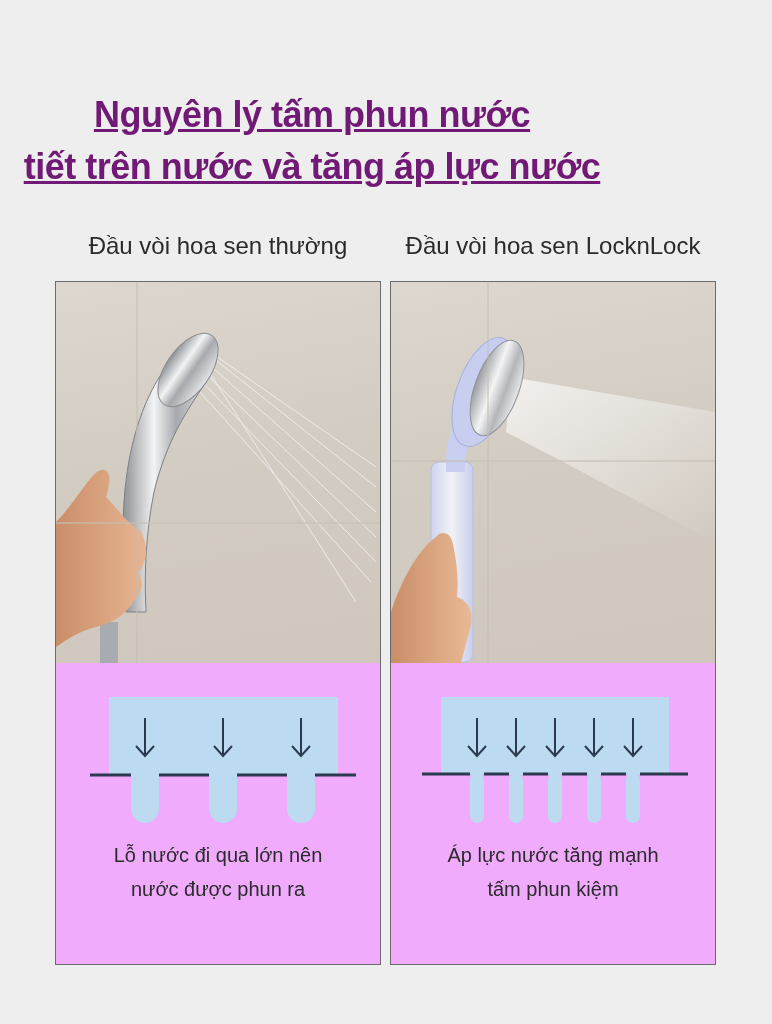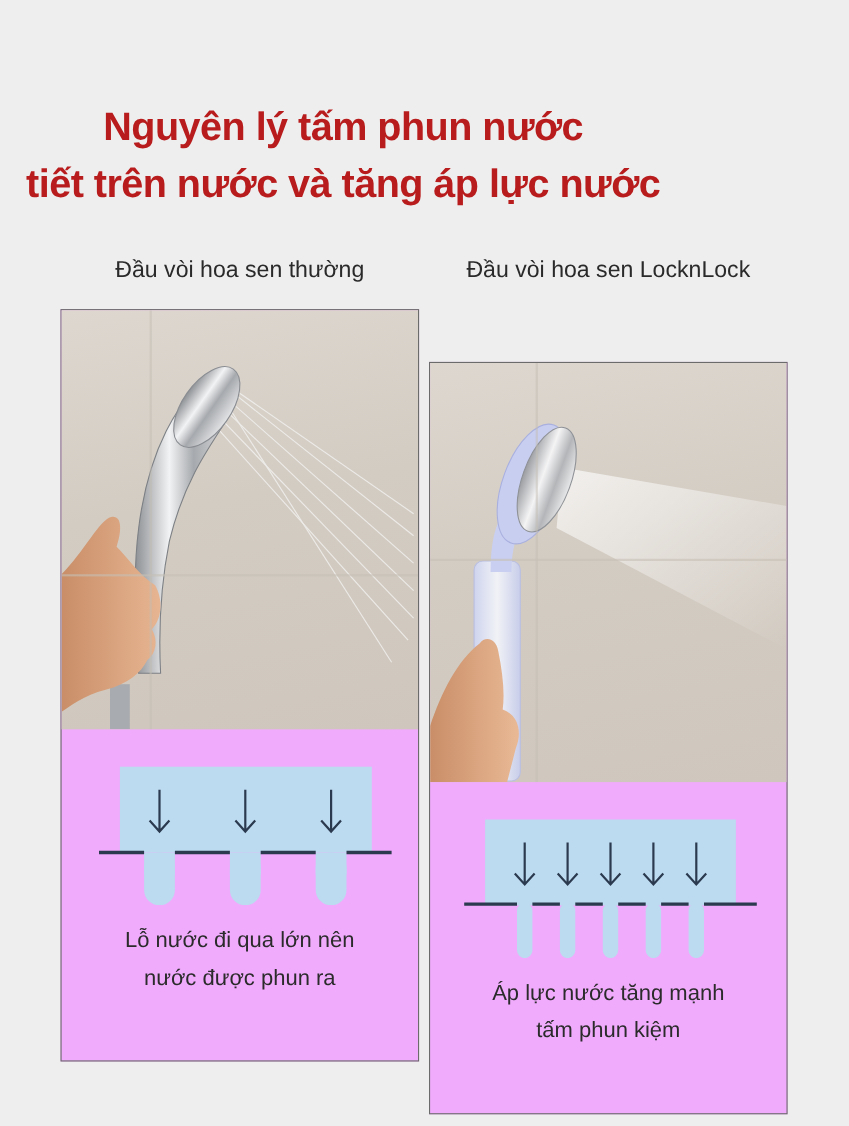--- a/index.html
+++ b/index.html
@@ -2,28 +2,29 @@
 <html><head>
 <meta charset="utf-8">
 <style>
   html, body { margin:0; padding:0; }
   body {
     width:772px; height:1024px; background:#eeeeee; position:relative; overflow:hidden;
     font-family:"Liberation Sans", "DejaVu Sans", sans-serif;
   }
   .title {
     position:absolute; left:0; width:624px; text-align:center;
-    color:#b91c1c; font-weight:bold; font-size:36px; line-height:54px;
+    color:#701a75; font-weight:bold; font-size:36px; line-height:54px;
     letter-spacing:-0.5px;
+    text-decoration:underline;
   }
   .title.l1 { top:88px; }
   .title.l2 { top:140px; }
   .col-label {
     position:absolute; top:230px; width:326px; text-align:center;
-    font-size:21px; color:#2a2a2a; line-height:32px;
+    font-size:24px; color:#2a2a2a; line-height:32px;
   }
   .panel {
     position:absolute; top:281px; width:324px; height:682px;
     border:1px solid #6b6b6b; background:#f0abfc; box-sizing:content-box;
   }
   .photo {
     position:absolute; left:0; top:0; width:324px; height:381px; overflow:hidden;
     background:linear-gradient(170deg,#ddd7cf 0%,#d3ccc3 45%,#cfc7bd 100%);
   }
   .tile-line-v { position:absolute; top:0; bottom:0; width:2px; background:#c4bdb3; }
@@ -103,21 +104,21 @@
       <path d="M167 55 V93 M158 83 L167 93 L176 83"></path>
       <path d="M245 55 V93 M236 83 L245 93 L254 83"></path>
     </g>
   </svg>
   <div class="caption">
     <div>Lỗ nước đi qua lớn nên</div>
     <div>nước được phun ra</div>
   </div>
 </div>
 
-<div class="panel" style="left:390px;margin-top:48px;">
+<div class="panel" style="left:390px;">
   <div class="photo">
     <div class="tile-line-v" style="left:96px; opacity:.5;"></div>
     <div class="tile-line-h" style="top:178px; opacity:.6;"></div>
     <svg width="324" height="381" viewBox="0 0 324 381">
       <defs>
         <linearGradient id="chrome2" x1="0" y1="0" x2="1" y2="0">
           <stop offset="0" stop-color="#9a9ca0"></stop>
           <stop offset=".4" stop-color="#f4f4f5"></stop>
           <stop offset=".7" stop-color="#b3b5b8"></stop>
           <stop offset="1" stop-color="#e8e9ea"></stop>

